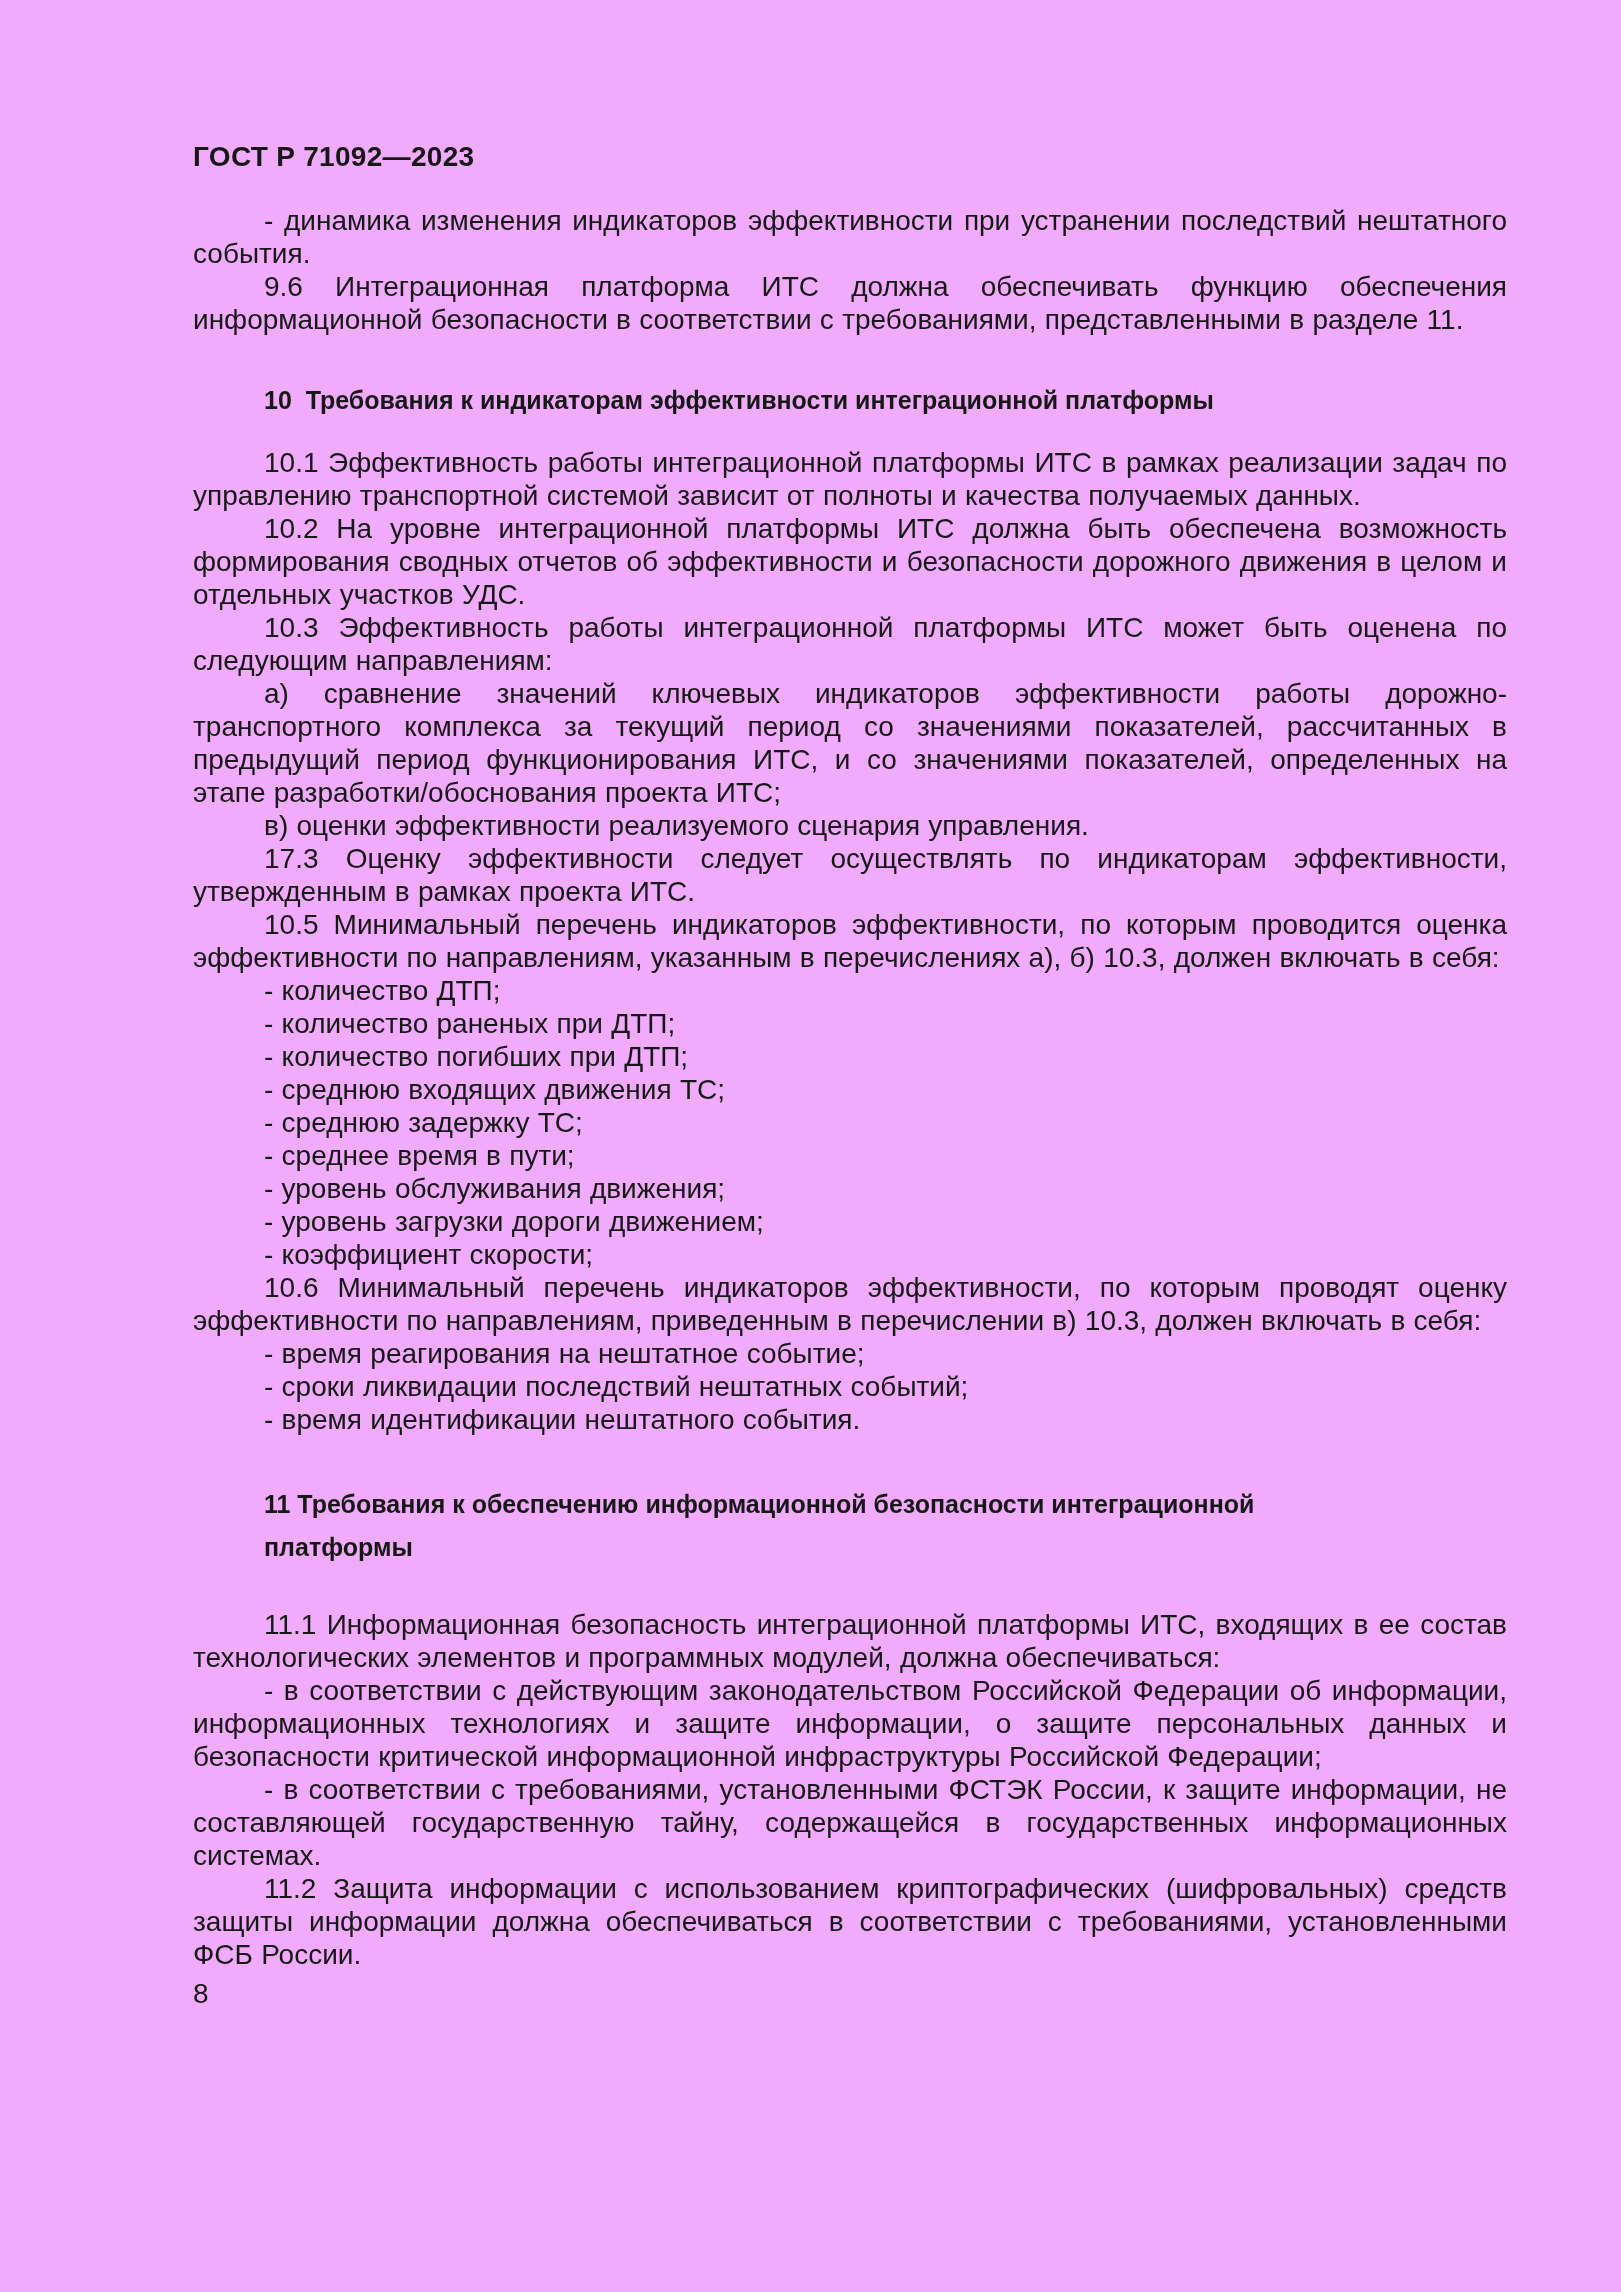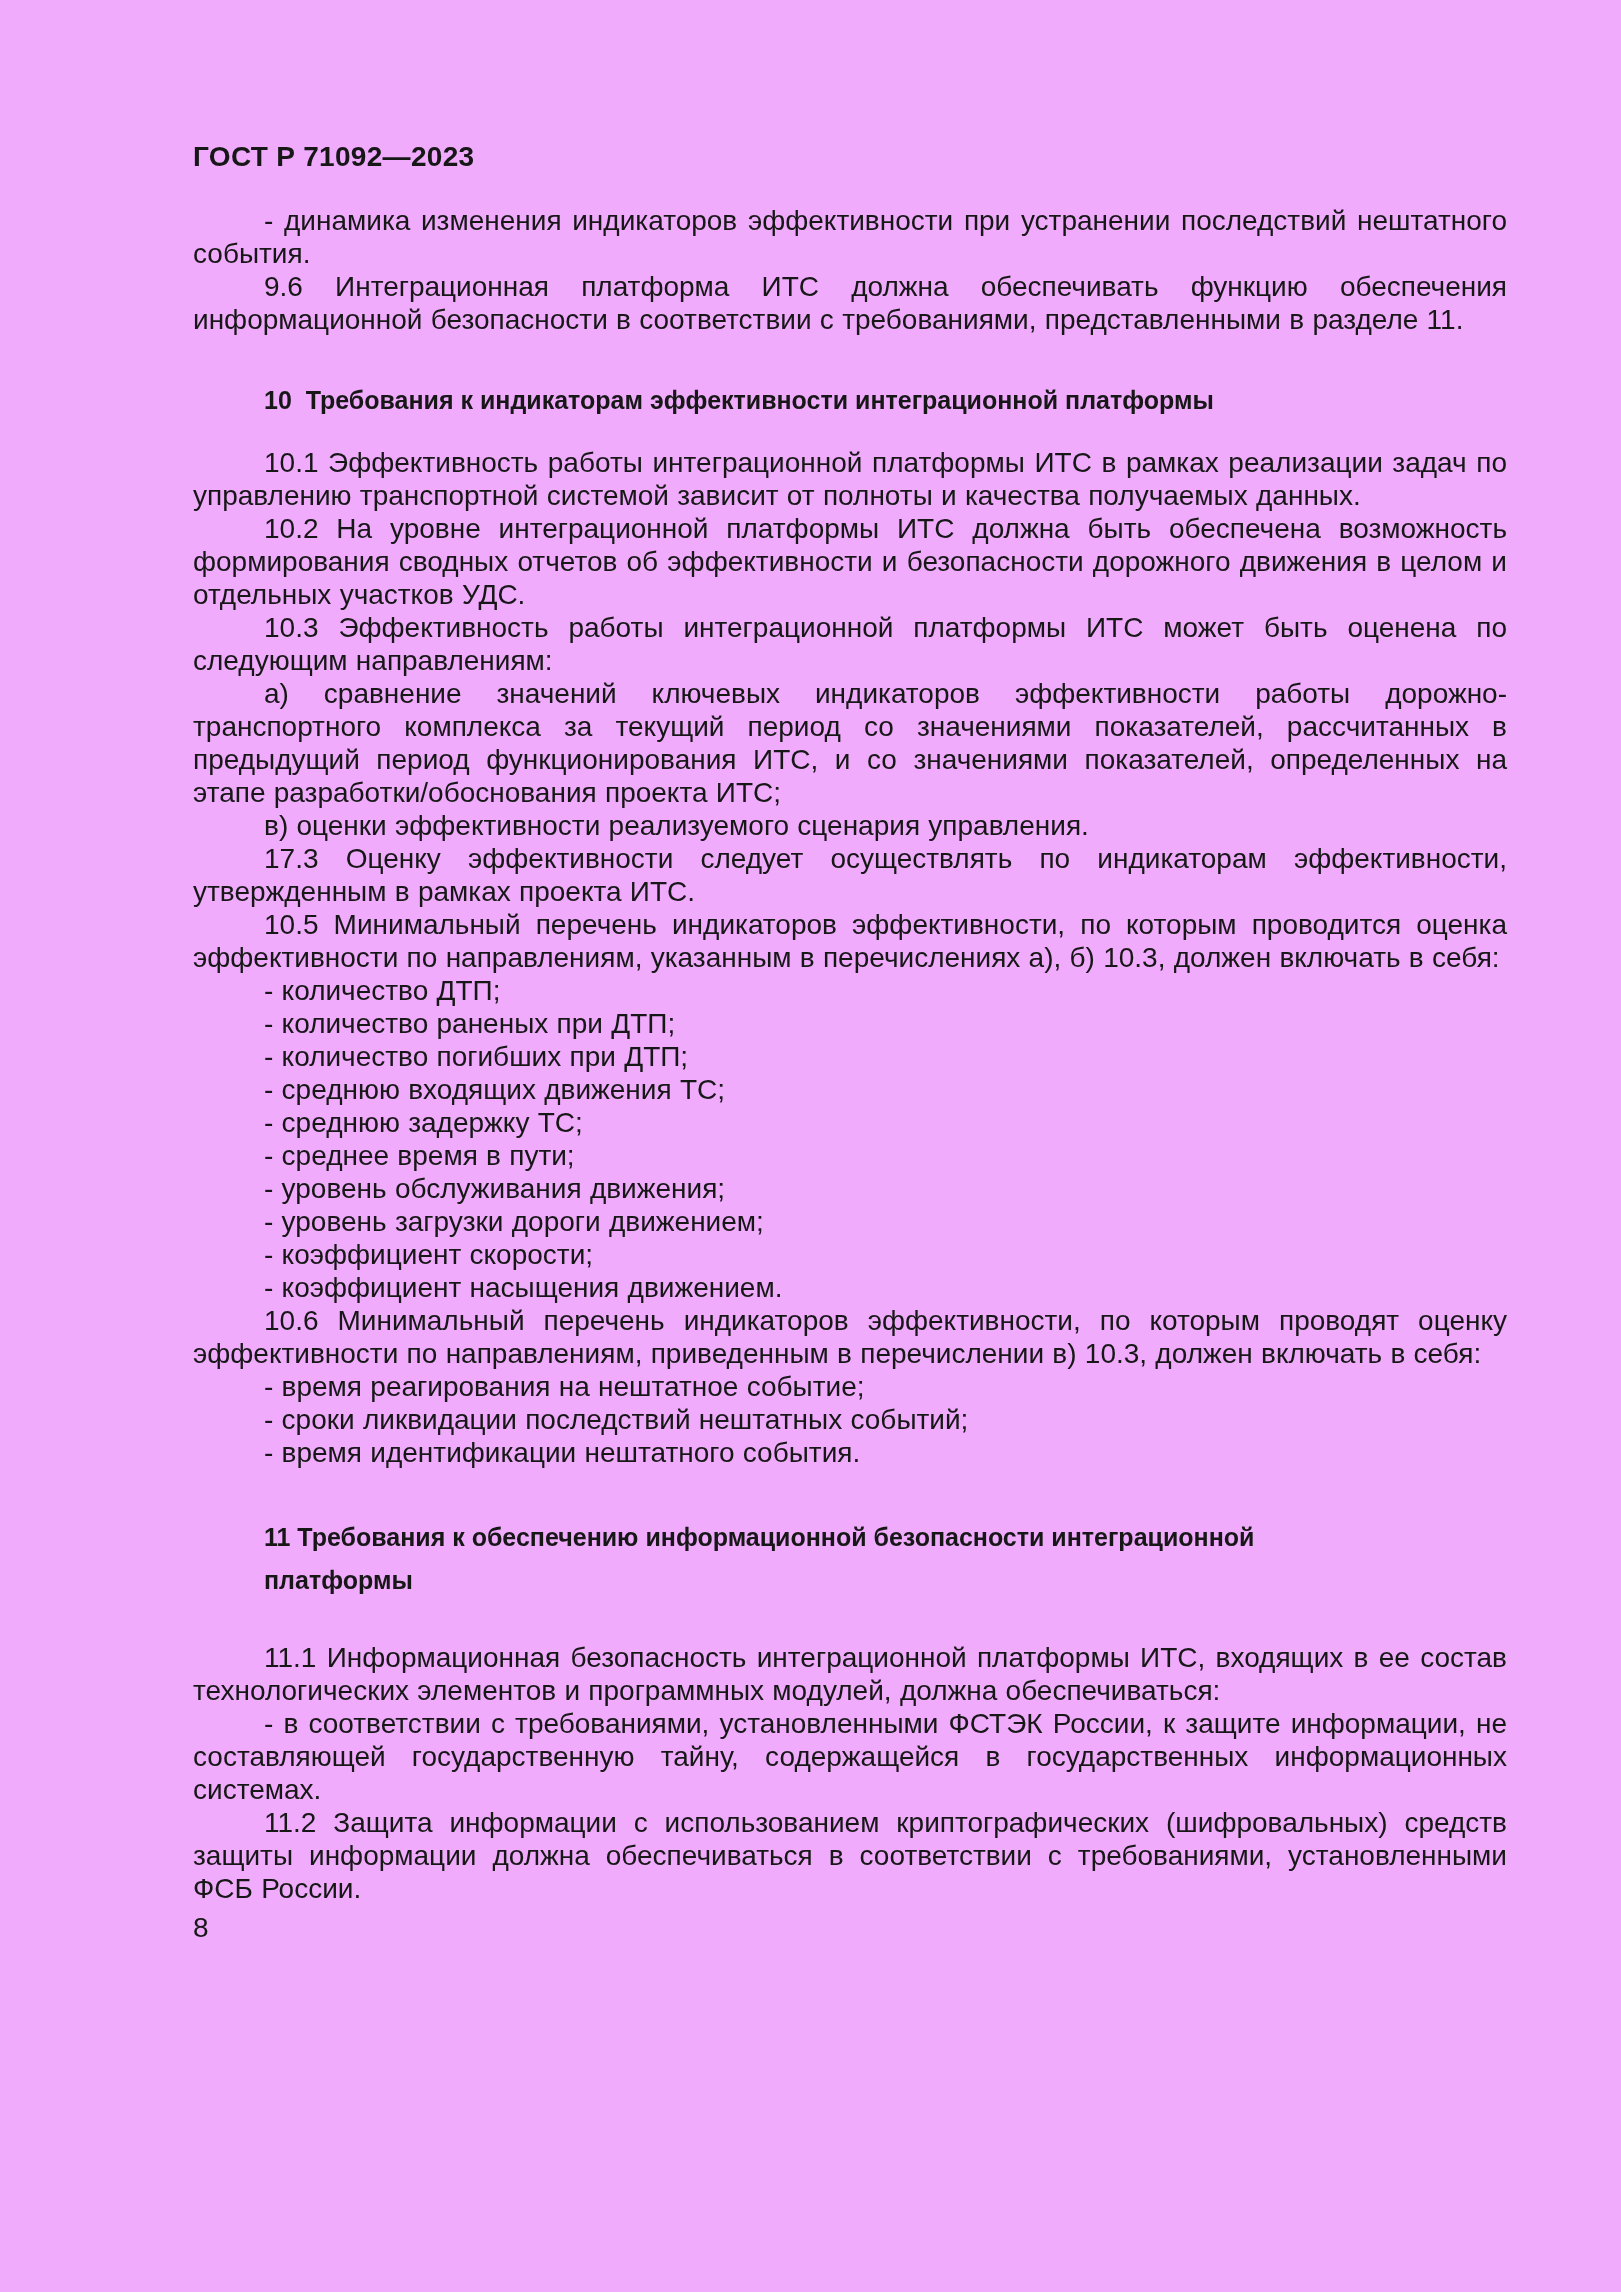--- a/index.html
+++ b/index.html
@@ -90,31 +90,31 @@
 
     <p class="body-p">- количество ДТП;</p>
     <p class="body-p">- количество раненых при ДТП;</p>
     <p class="body-p">- количество погибших при ДТП;</p>
     <p class="body-p">- среднюю входящих движения ТС;</p>
     <p class="body-p">- среднюю задержку ТС;</p>
     <p class="body-p">- среднее время в пути;</p>
     <p class="body-p">- уровень обслуживания движения;</p>
     <p class="body-p">- уровень загрузки дороги движением;</p>
     <p class="body-p">- коэффициент скорости;</p>
-    <p class="body-p">- коэффициент насыщения движением.</p>
 
     <p class="body-p">10.6 Минимальный перечень индикаторов эффективности, по которым проводят оценку эффективности по направлениям, приведенным в перечислении в) 10.3, должен включать в себя:</p>
 
     <p class="body-p">- время реагирования на нештатное событие;</p>
     <p class="body-p">- сроки ликвидации последствий нештатных событий;</p>
     <p class="body-p">- время идентификации нештатного события.</p>
 
     <h2 class="sec-heading h-narrow">11 Требования к обеспечению информационной безопасности интеграционной платформы</h2>
 
     <p class="body-p">11.1 Информационная безопасность интеграционной платформы ИТС, входящих в ее состав технологических элементов и программных модулей, должна обеспечиваться:</p>
+    <p class="body-p">- в соответствии с действующим законодательством Российской Федерации об информации, информационных технологиях и защите информации, о защите персональных данных и безопасности критической информационной инфраструктуры Российской Федерации;</p>
     <p class="body-p">- в соответствии с требованиями, установленными ФСТЭК России, к защите информации, не составляющей государственную тайну, содержащейся в государственных информационных системах.</p>
     <p class="body-p">11.2 Защита информации с использованием криптографических (шифровальных) средств защиты информации должна обеспечиваться в соответствии с требованиями, установленными ФСБ России.</p>
 
     <div class="page-number">8</div>
 
   </main>
 
 </div>
 
 

